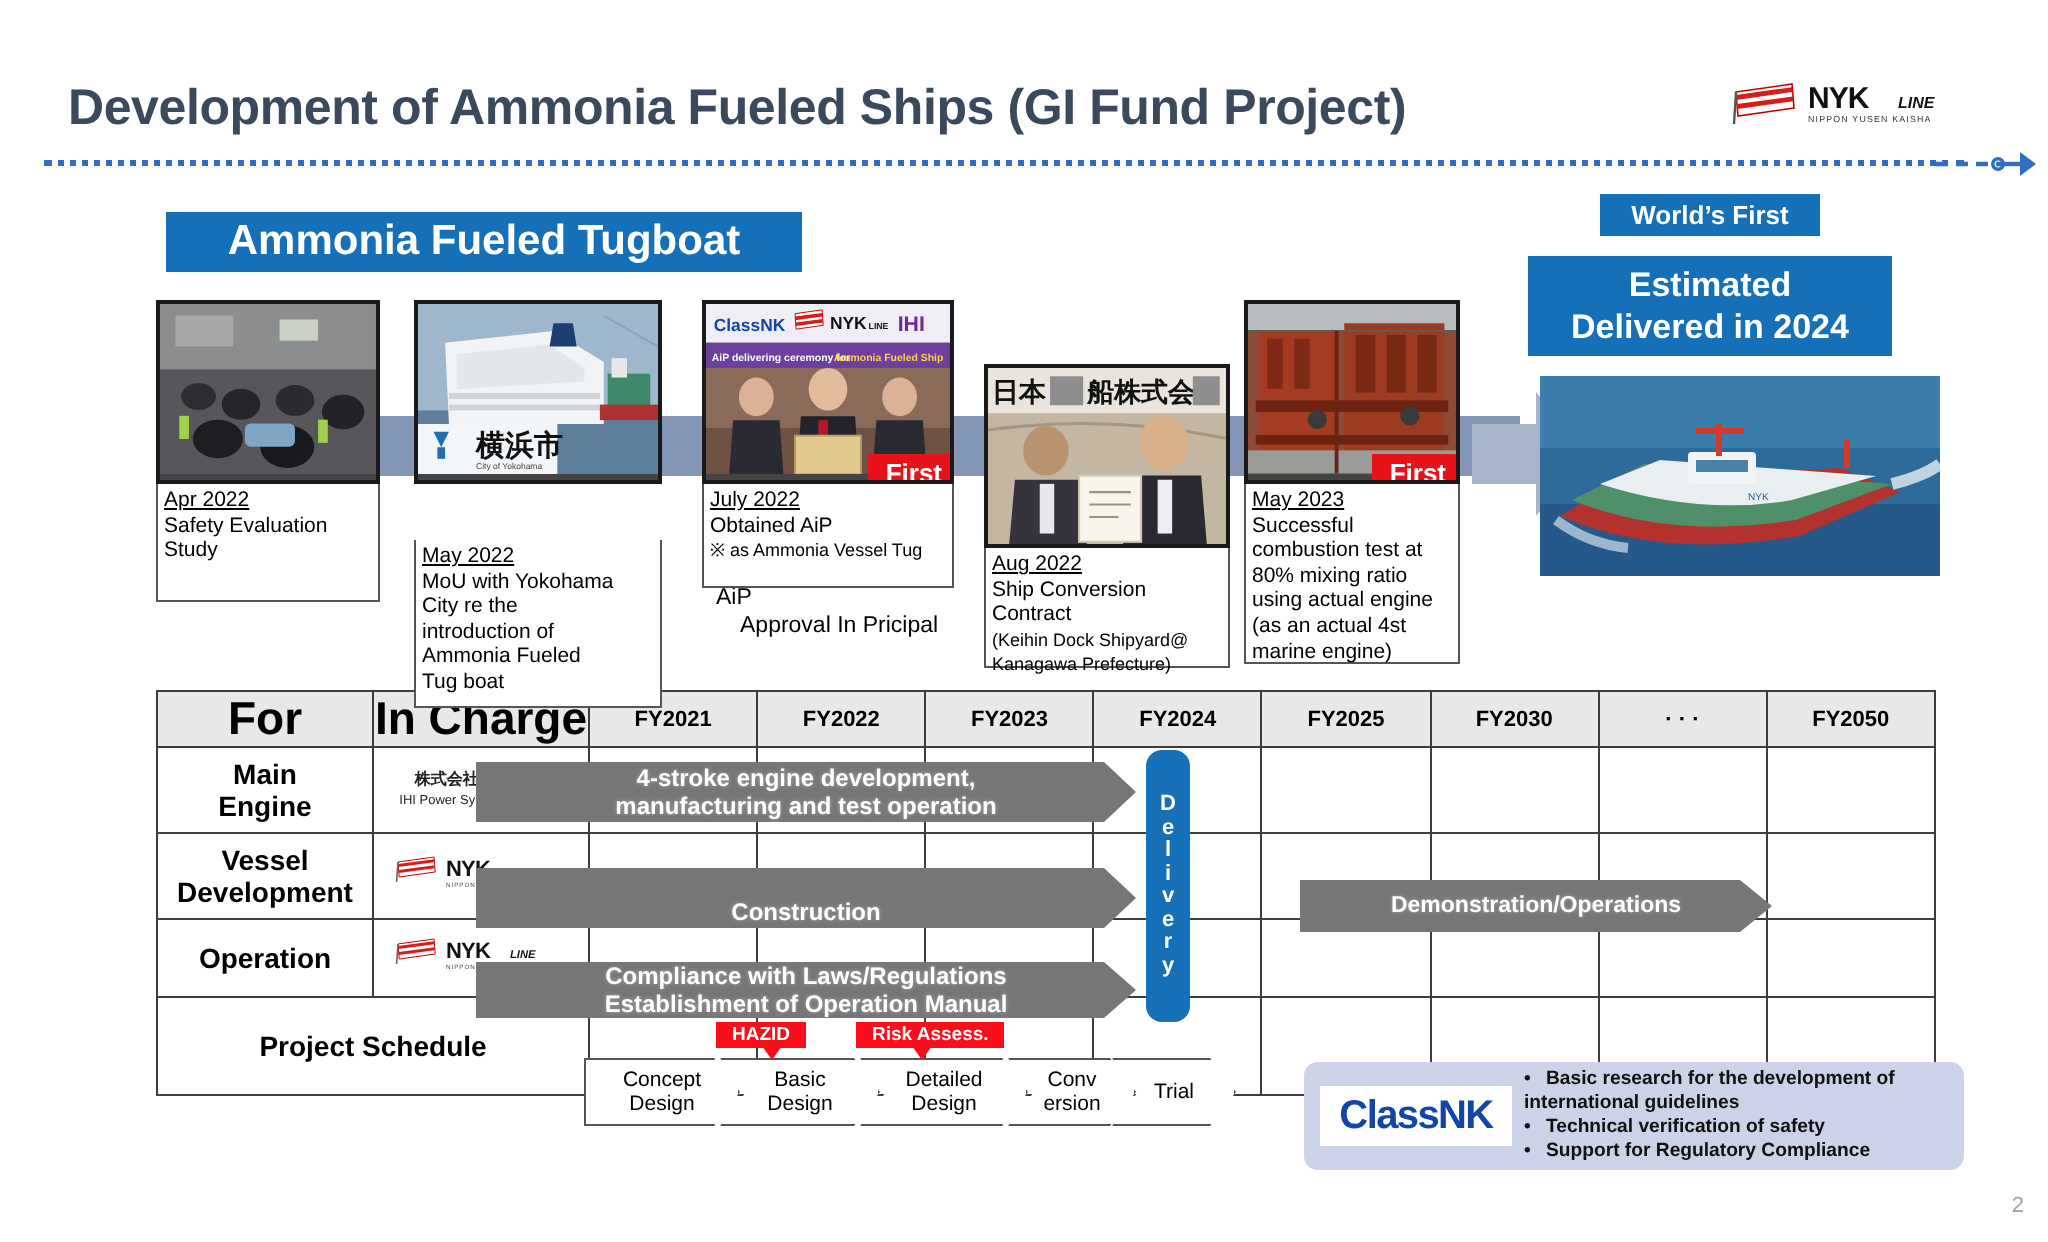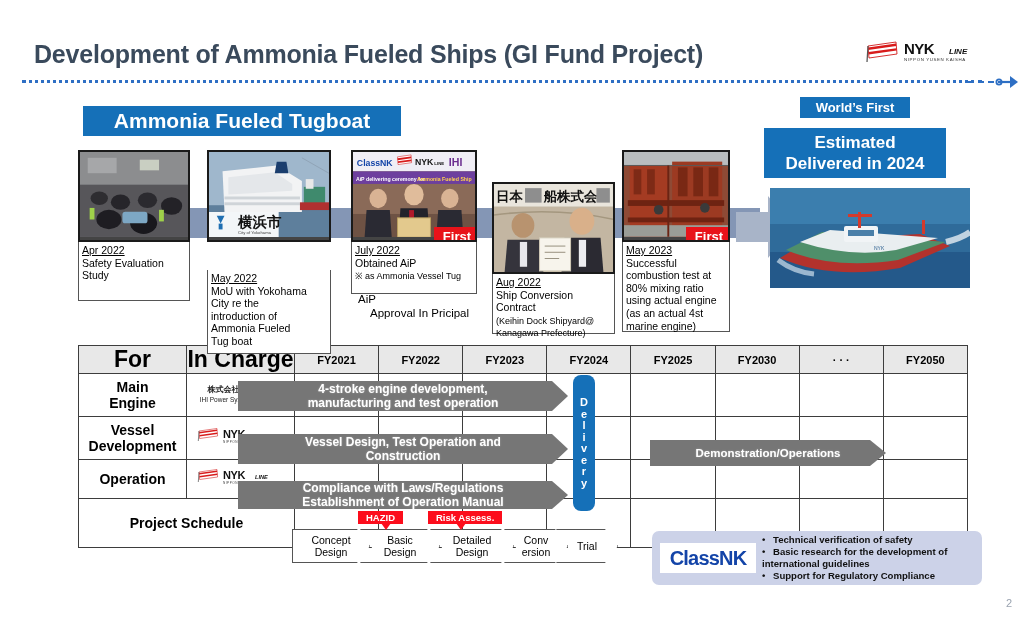--- a/index.html
+++ b/index.html
@@ -569,21 +569,21 @@
 </table>
 
 <div class="gbar" id="bar-engine">
   <span>
     <span>4-stroke engine development,</span><br>
     <span>manufacturing and test operation</span>
   </span>
 </div>
 <div class="gbar" id="bar-vessel">
   <span>
-    <span>Vessel Design, Test Operation and</span><br>
+    <br>
     <span>Construction</span>
   </span>
 </div>
 <div class="gbar" id="bar-oper">
   <span>
     <span>Compliance with Laws/Regulations</span><br>
     <span>Establishment of Operation Manual</span>
   </span>
 </div>
 <div class="gbar" id="bar-demo">Demonstration/Operations</div>
@@ -628,19 +628,19 @@
 </div>
 
 <div class="red-tag" style="left:358px; top:511px;">HAZID</div>
 <div class="red-arrow" style="left:381px; top:523px;"></div>
 <div class="red-tag" style="left:428px; top:511px;">Risk Assess.</div>
 <div class="red-arrow" style="left:456px; top:523px;"></div>
 
 <div id="classnk-panel">
   <div id="classnk-logo">ClassNK</div>
   <div id="classnk-list">
+    <span class="li"><span class="bullet">•</span><span>Basic research for the development of international guidelines</span></span>
     <span class="li"><span class="bullet">•</span><span>Technical verification of safety</span></span>
-    <span class="li"><span class="bullet">•</span><span>Basic research for the development of international guidelines</span></span>
     <span class="li"><span class="bullet">•</span><span>Support for Regulatory Compliance</span></span>
   </div>
 </div>
 
 <div id="page-number">2</div>
 
 </body></html>

